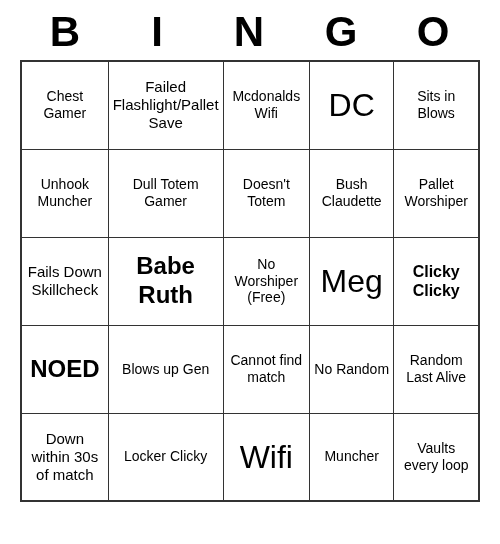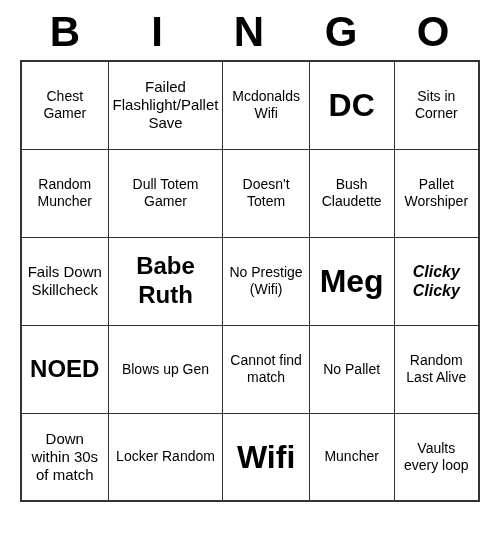--- a/index.html
+++ b/index.html
@@ -54,75 +54,74 @@
     }
 
     .cell-large {
       font-size: 24px;
       font-weight: bold;
       margin-top: 20px;
     }
 
     .cell-xlarge {
       font-size: 32px;
-      font-weight: bold;
+      font-weight: normal;
     }
 
     .cell-small {
       font-size: 15px;
     }
 
     .cell-medium {
       font-size: 16px;
       font-weight: bold;
-      font-style: italic;
     }
   </style>
 </head>
 <body>
 
 <div class="bingo-title">
   <span>B</span>
   <span>I</span>
   <span>N</span>
   <span>G</span>
   <span>O</span>
 </div>
 
 <table class="bingo-grid">
   <tbody id="grid-body">
   <tr>
         <td class="cell-normal">Chest Gamer</td>
         <td class="cell-small">Failed Flashlight/Pallet Save</td>
         <td class="cell-normal">Mcdonalds Wifi</td>
         <td class="cell-xlarge">DC</td>
-        <td class="cell-normal">Sits in Corner</td>
+        <td class="cell-normal">Sits in Blows</td>
       </tr>
       <tr>
-        <td class="cell-normal">Random Muncher</td>
+        <td class="cell-normal">Unhook Muncher</td>
         <td class="cell-normal">Dull Totem Gamer</td>
         <td class="cell-normal">Doesn't Totem</td>
         <td class="cell-normal">Bush Claudette</td>
         <td class="cell-normal">Pallet Worshiper</td>
       </tr>
       <tr>
         <td class="cell-small">Fails Down Skillcheck</td>
         <td class="cell-large">Babe Ruth</td>
-        <td class="cell-normal">No Prestige (Wifi)</td>
+        <td class="cell-normal">No Worshiper (Free)</td>
         <td class="cell-xlarge">Meg</td>
         <td class="cell-medium">Clicky Clicky</td>
       </tr>
       <tr>
         <td class="cell-large">NOED</td>
         <td class="cell-normal">Blows up Gen</td>
         <td class="cell-normal">Cannot find match</td>
-        <td class="cell-normal">No Pallet</td>
+        <td class="cell-normal">No Random</td>
         <td class="cell-normal">Random Last Alive</td>
       </tr>
       <tr>
         <td class="cell-small">Down within 30s of match</td>
-        <td class="cell-normal">Locker Random</td>
+        <td class="cell-normal">Locker Clicky</td>
         <td class="cell-xlarge">Wifi</td>
         <td class="cell-normal">Muncher</td>
         <td class="cell-normal">Vaults every loop</td>
       </tr>
     </tbody>
 </table>
 
 </body></html>

